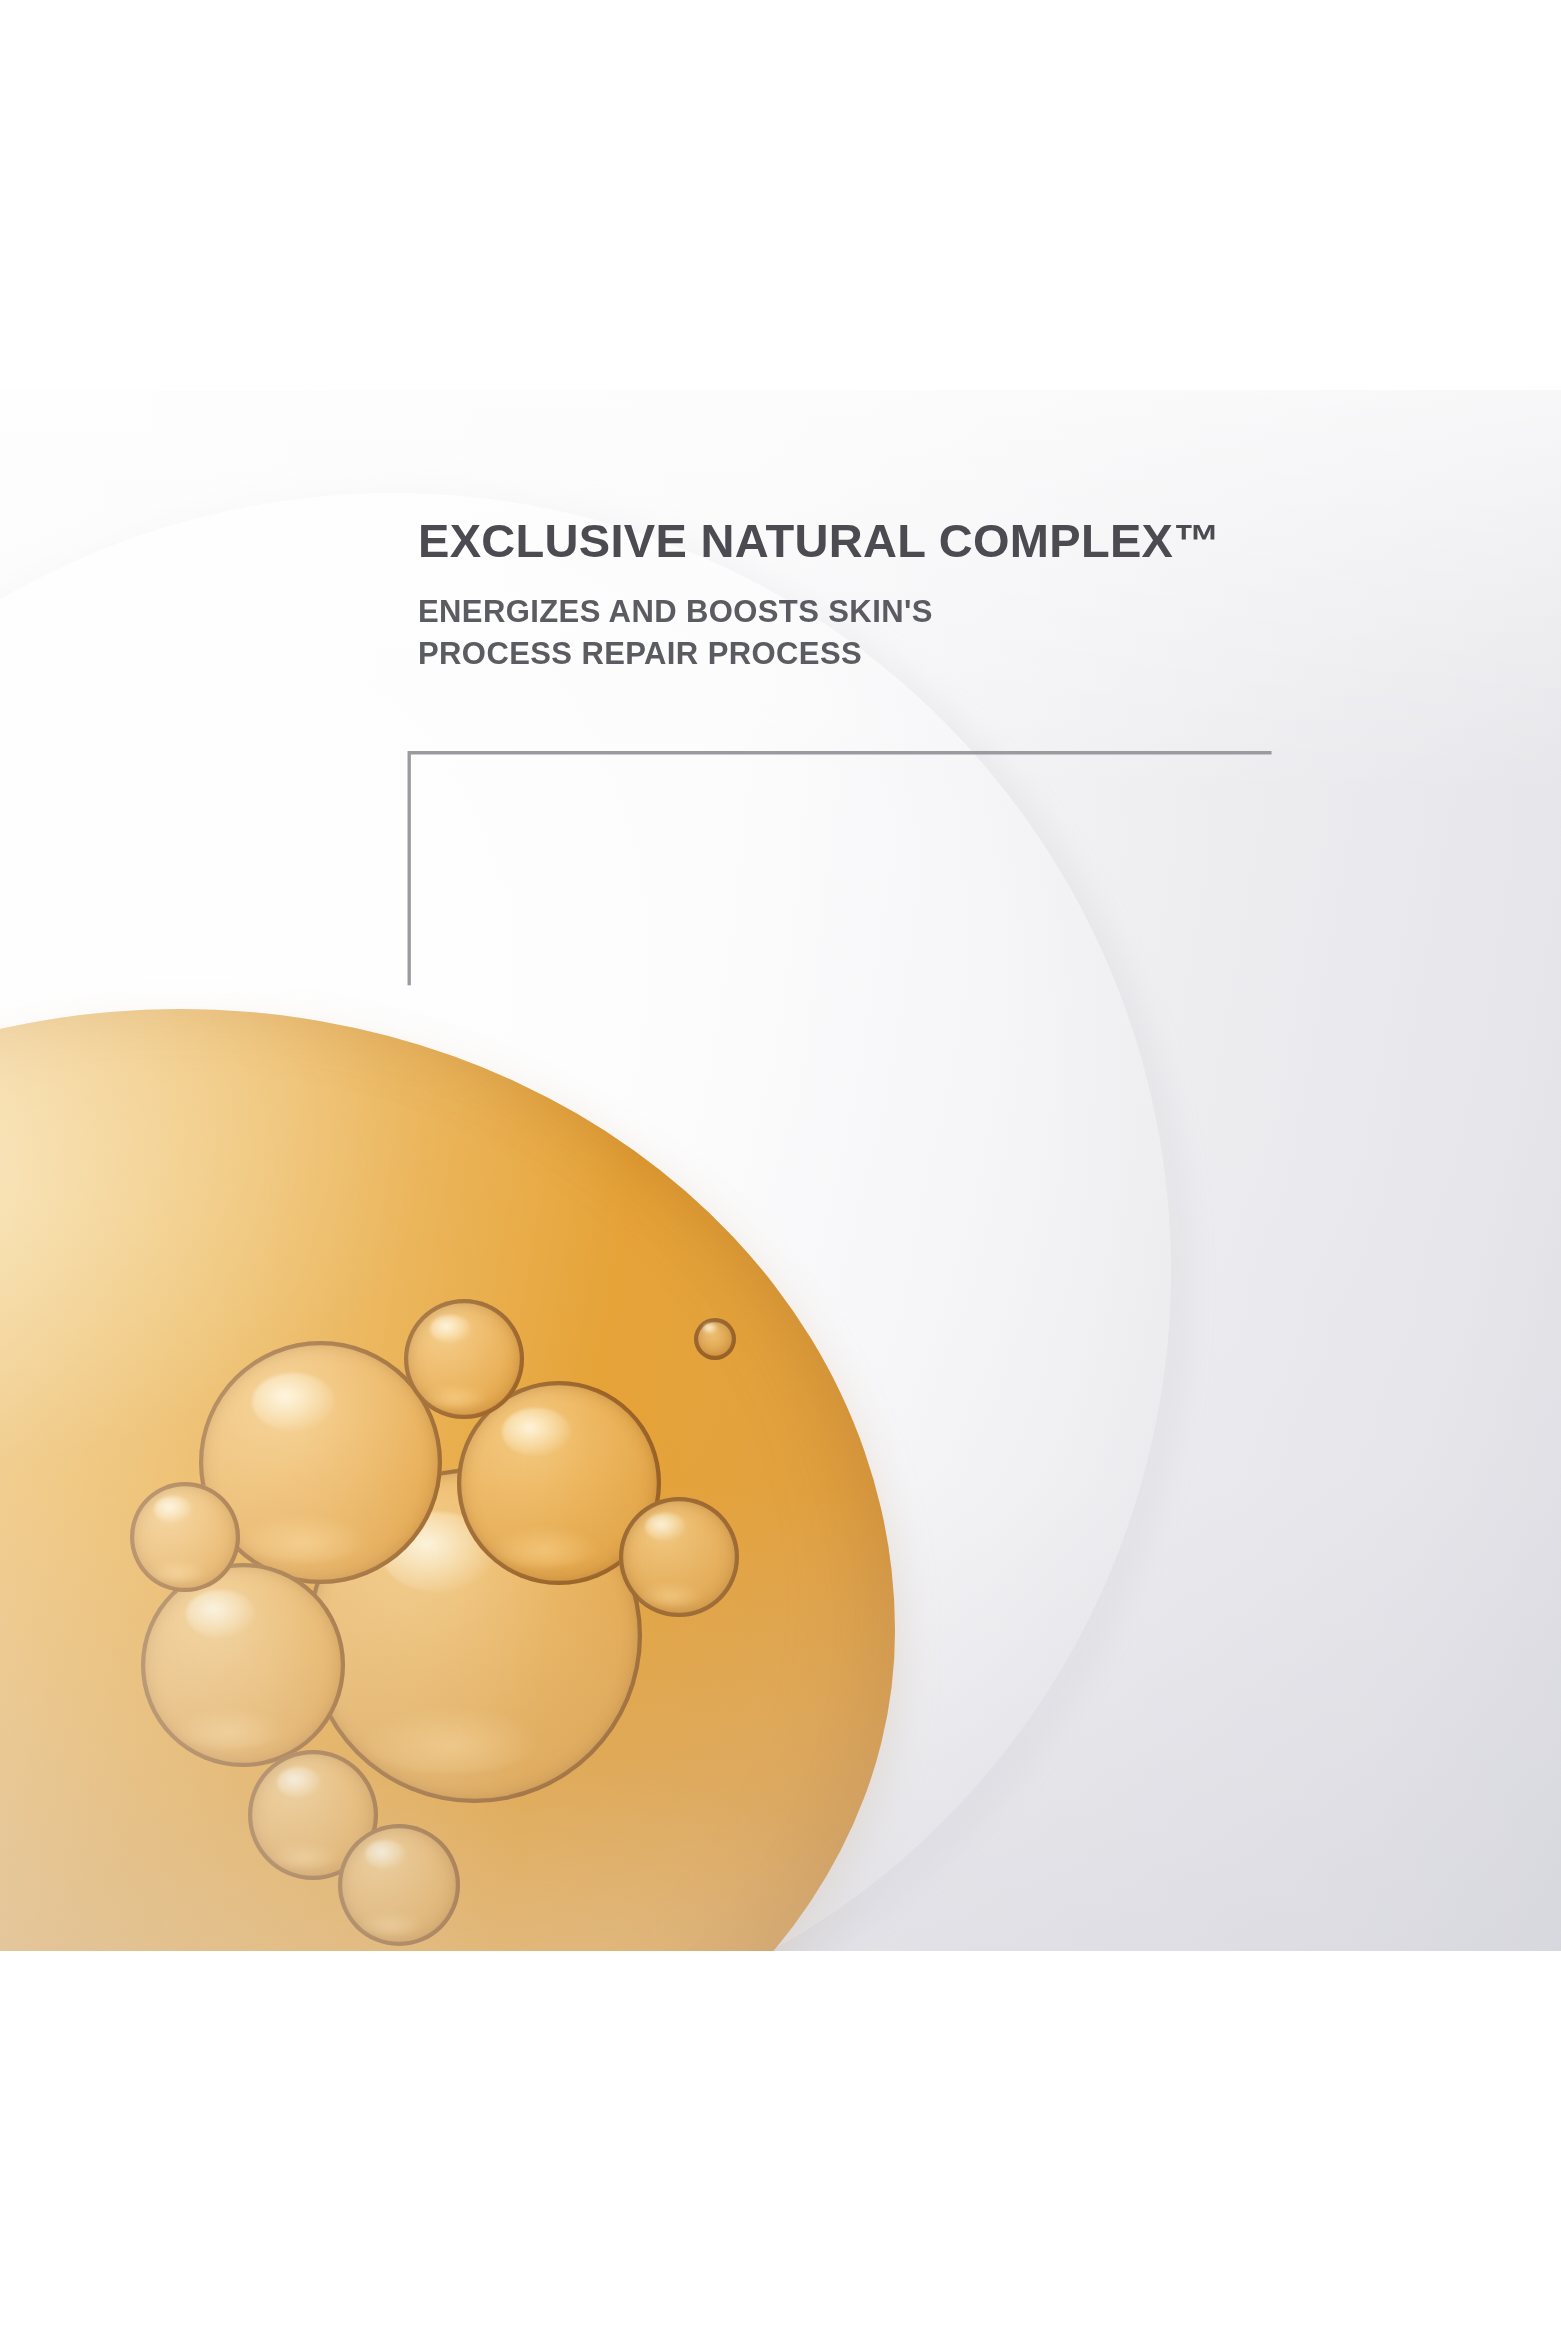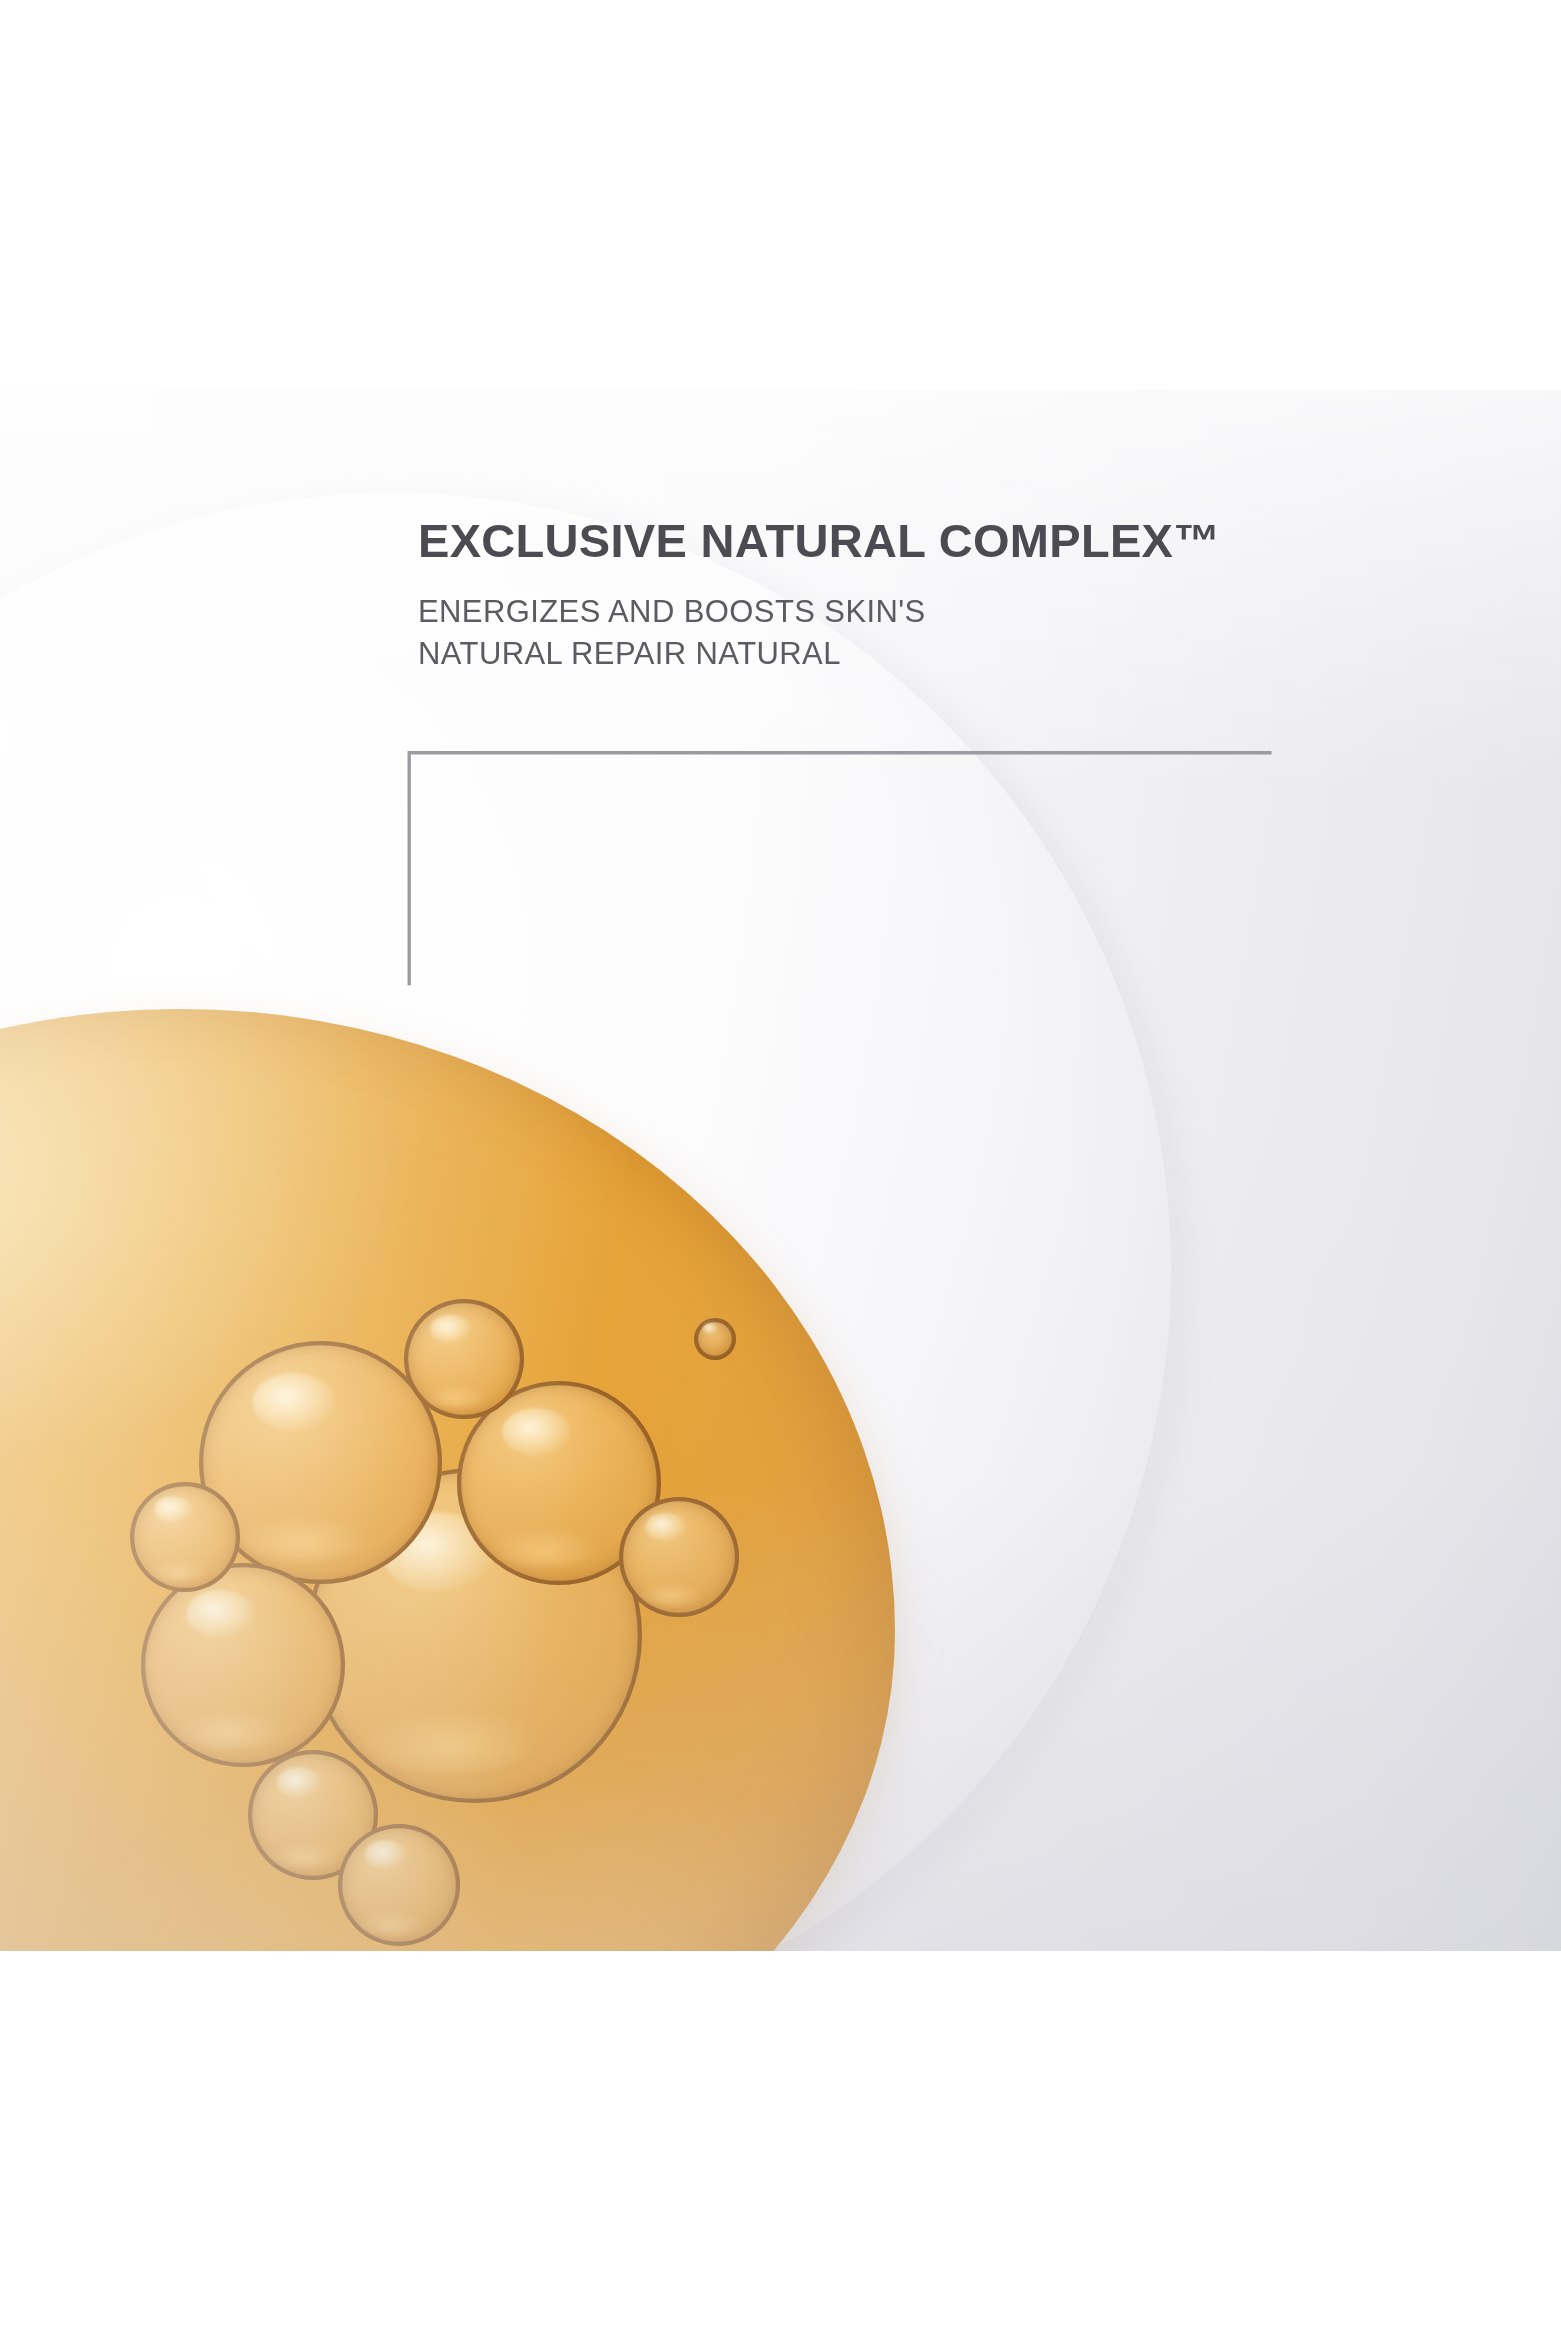--- a/index.html
+++ b/index.html
@@ -130,21 +130,21 @@
   
   #leader{position:absolute;left:0;top:0;width:1562px;height:2342px;pointer-events:none;}
 
   
   #caption{position:absolute;left:418px;top:517px;width:1079px;}
   #title{
     font-size:47px;font-weight:700;letter-spacing:0.3px;color:#4b4b51;
     line-height:1.04;white-space:nowrap;
   }
   #subtitle{
-    margin-top:25px;font-size:31px;font-weight:400;letter-spacing:0.4px;
+    margin-top:25px;font-size:31px;font-weight:700;letter-spacing:0.4px;
     color:#5b5b62;line-height:1.36;
   }
   #subtitle .l{display:block;}
 </style>
 </head>
 <body>
 
 <div id="page">
 
   <div id="photo">
@@ -257,18 +257,18 @@
 
   <svg id="leader" viewBox="0 0 1867 2800" xmlns="http://www.w3.org/2000/svg">
     <line x1="488" y1="900" x2="1520" y2="900" stroke="#9a9aa0" stroke-width="4"></line>
     <line x1="489" y1="898" x2="489" y2="1178" stroke="#9a9aa0" stroke-width="4"></line>
   </svg>
 
   <div id="caption">
     <div id="title">EXCLUSIVE NATURAL COMPLEX™</div>
     <div id="subtitle">
       <span class="l">ENERGIZES AND BOOSTS SKIN'S</span>
-      <span class="l">NATURAL REPAIR NATURAL</span>
+      <span class="l">PROCESS REPAIR PROCESS</span>
     </div>
   </div>
 
 </div>
 
 
 </body></html>

